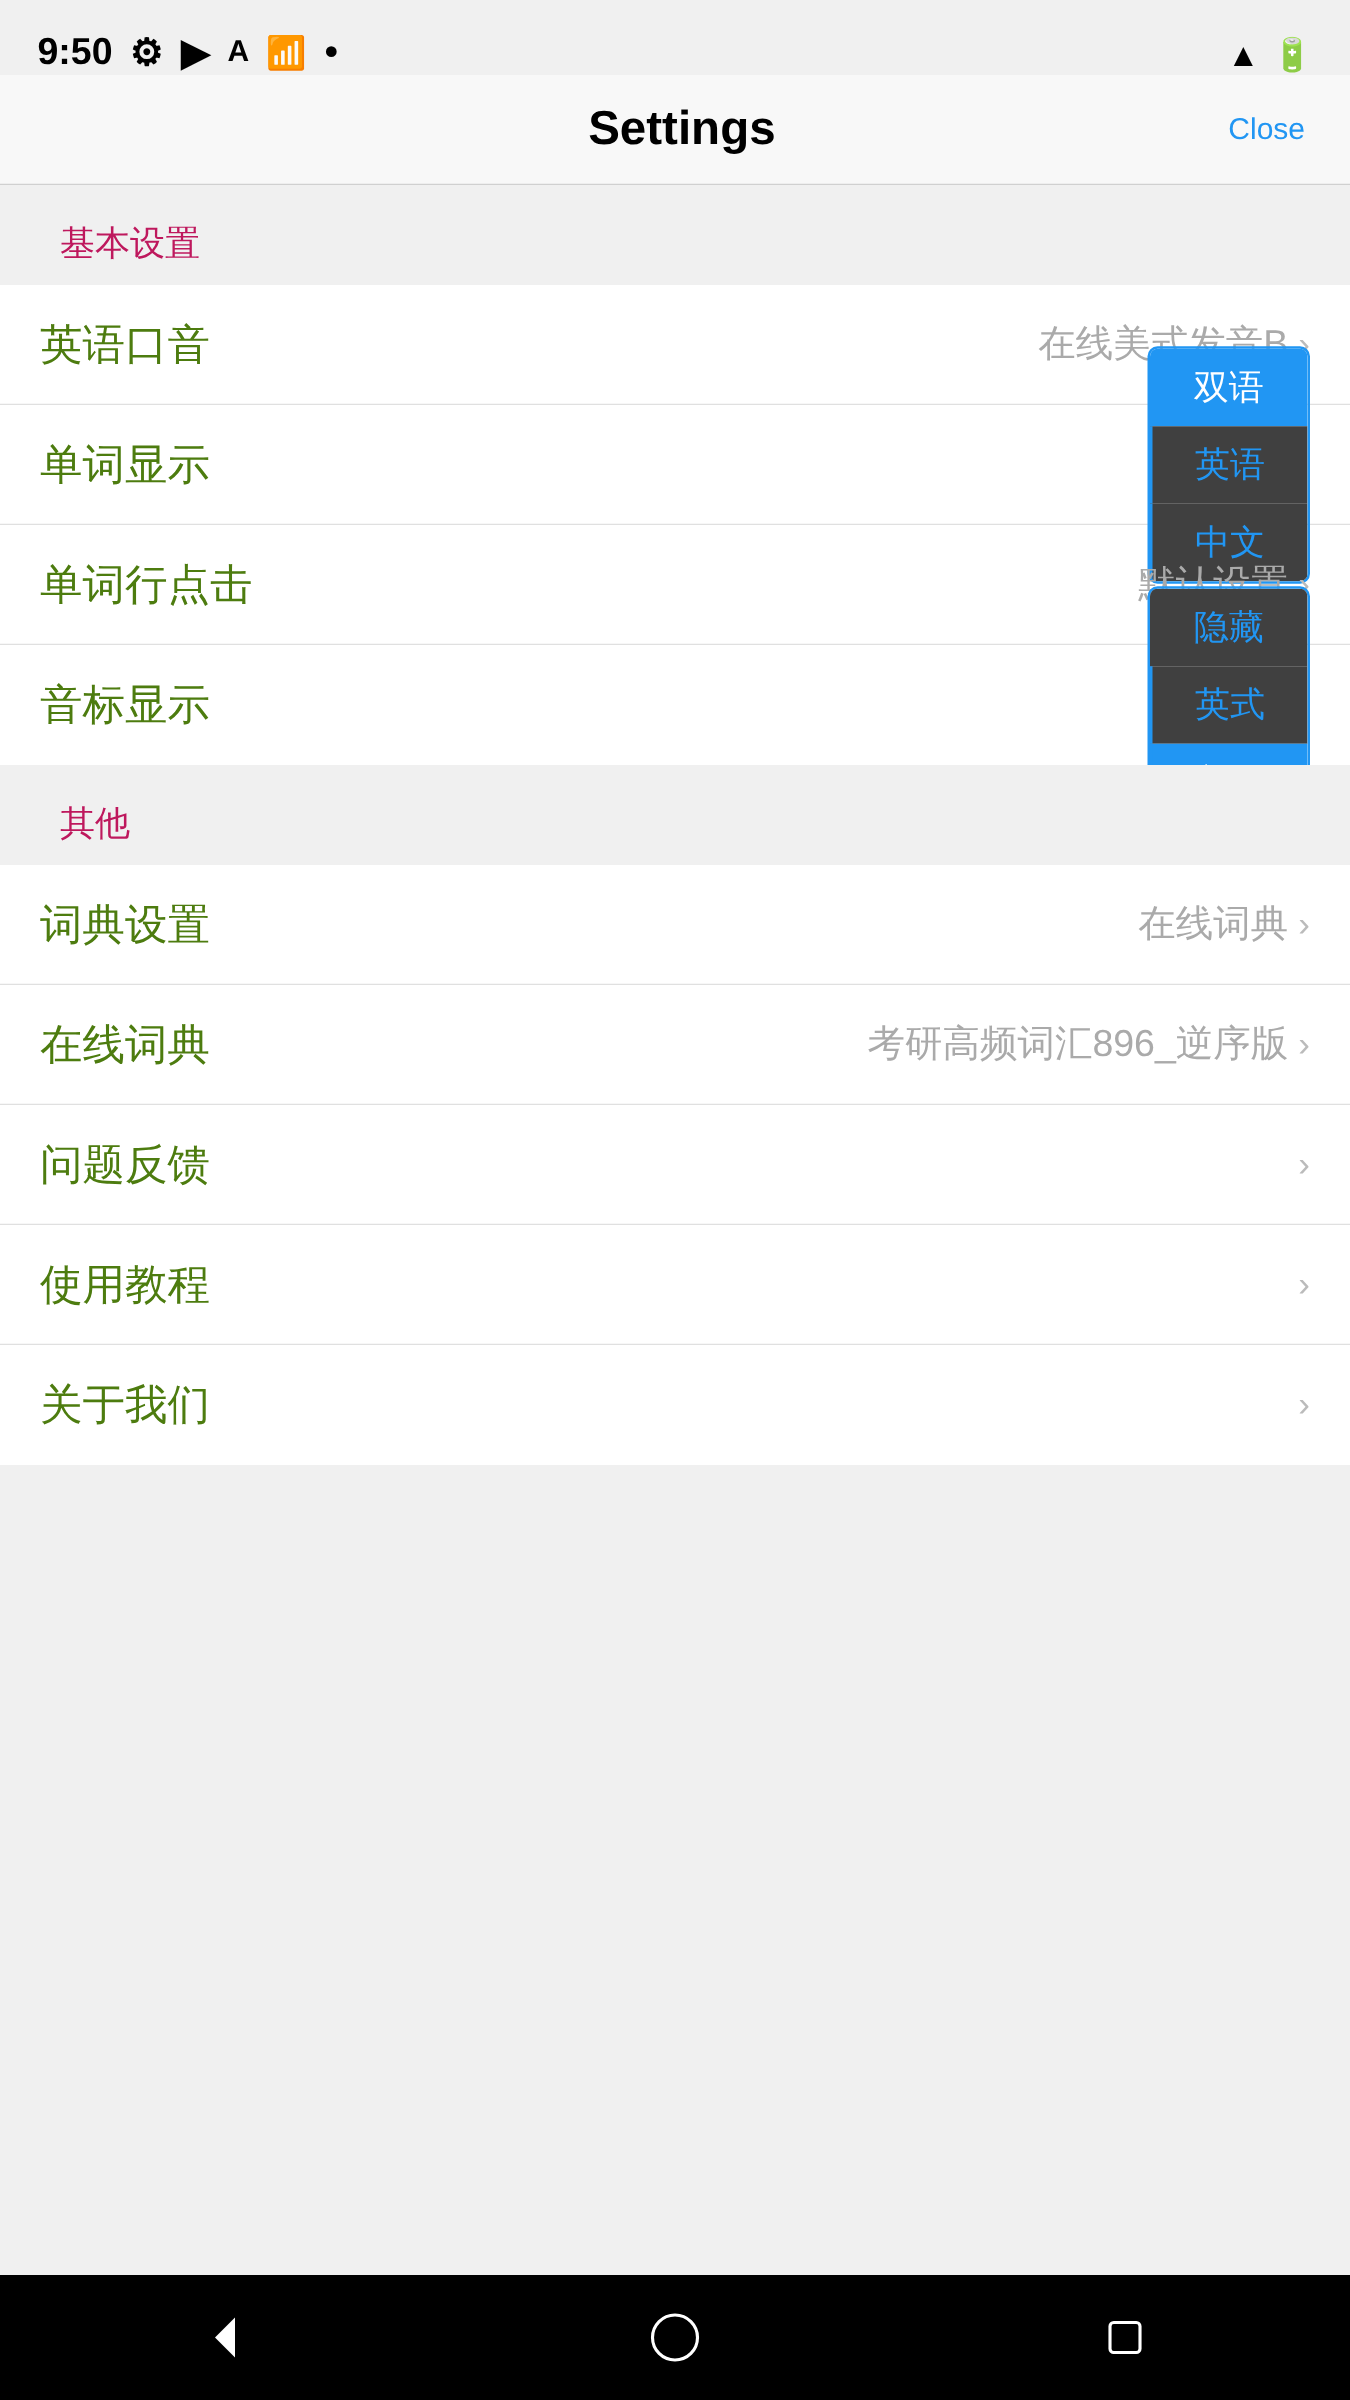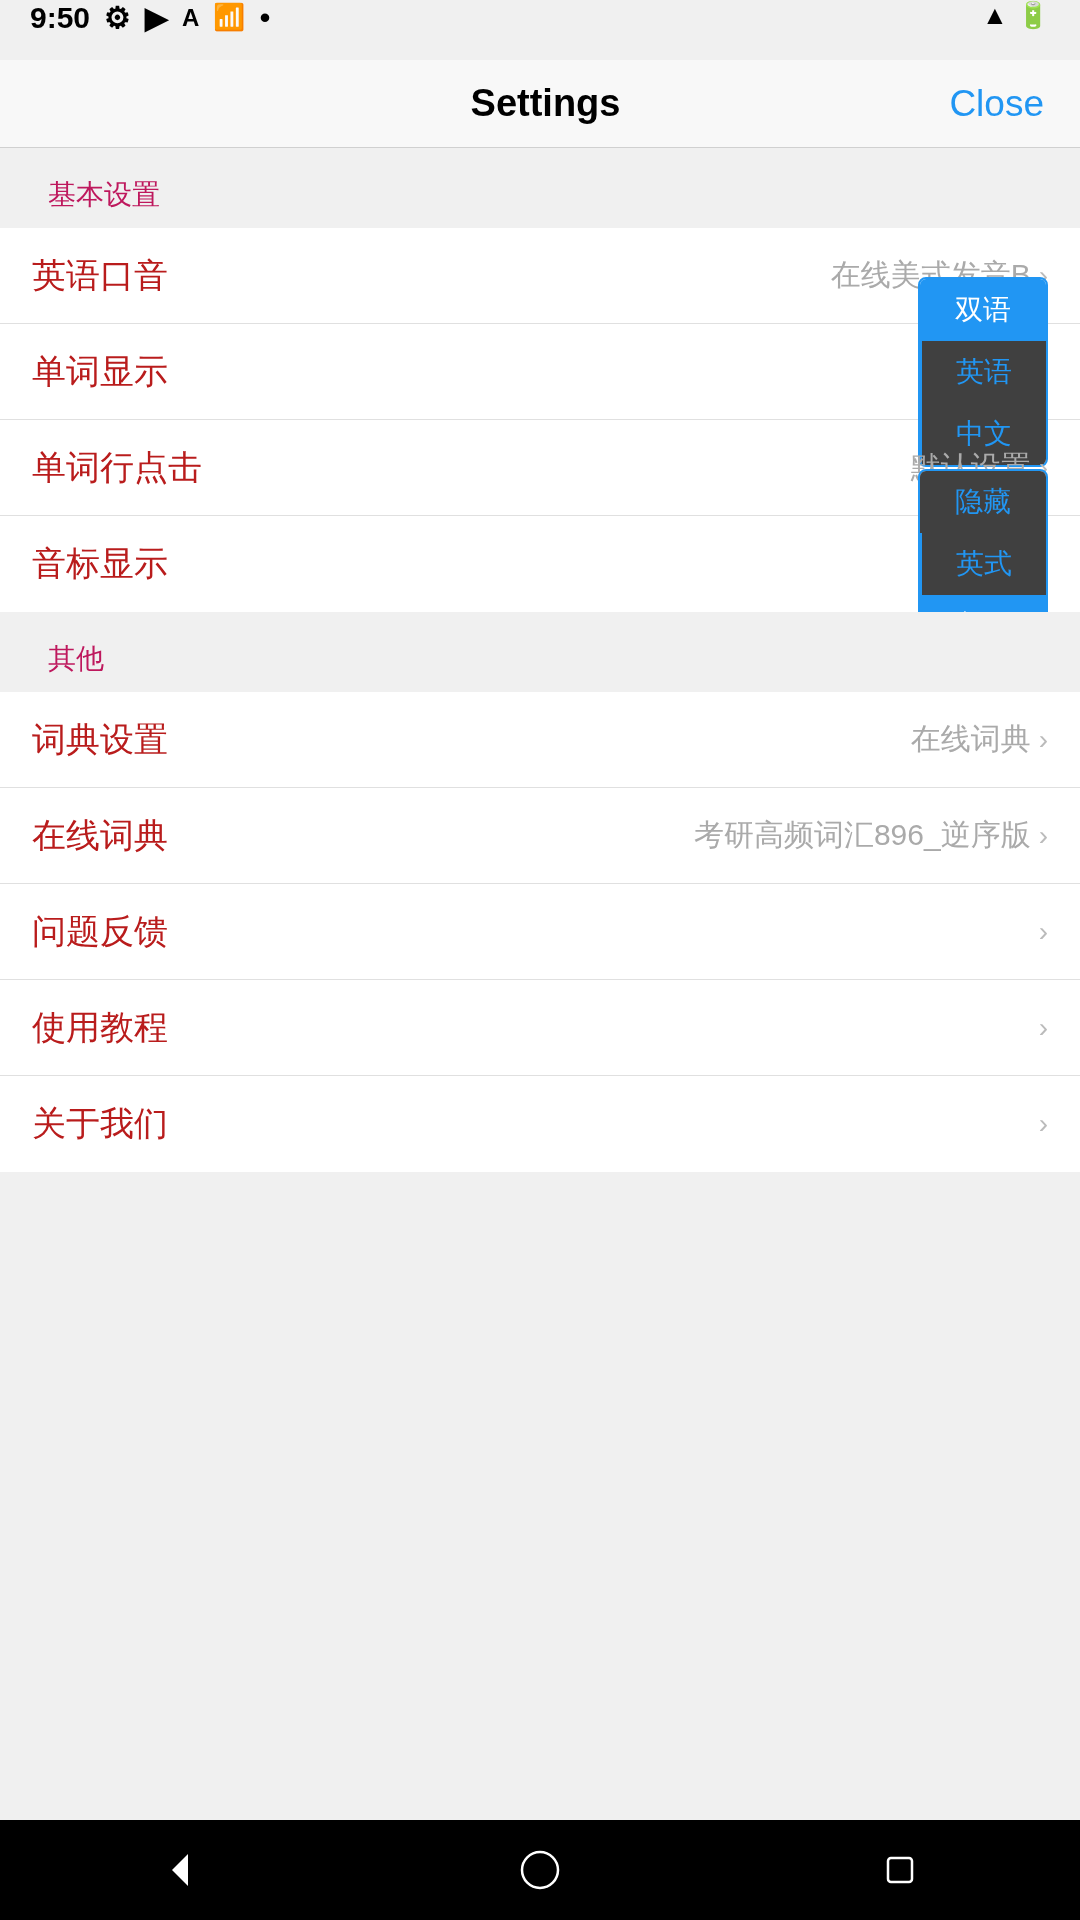--- a/index.html
+++ b/index.html
@@ -12,21 +12,21 @@
       font-family: 'PingFang SC', 'Hiragino Sans GB', 'Microsoft YaHei', sans-serif;
       display: flex;
       flex-direction: column;
     }
 
     
     .status-bar {
       background: #f0f0f0;
       height: 60px;
       display: flex;
-      align-items: flex-start;
+      align-items: flex-end;
       justify-content: space-between;
       padding: 0 30px;
     }
     .status-left {
       display: flex;
       align-items: center;
       gap: 14px;
       font-size: 30px;
       font-weight: 600;
     }
@@ -48,21 +48,21 @@
       padding-left: 11px;
     }
     .header-title {
       font-size: 38px;
       font-weight: 700;
       color: #000;
     }
     .header-close {
       position: absolute;
       right: 36px;
-      font-size: 37px;
+      font-size: 24px;
       color: #2196F3;
       font-weight: 400;
       cursor: pointer;
     }
 
     
     .section-header {
       background: #f0f0f0;
       padding: 28px 48px 14px;
       font-size: 28px;
@@ -82,21 +82,21 @@
       height: 96px;
       border-bottom: 1px solid #e0e0e0;
       cursor: pointer;
     }
     .settings-row:last-child {
       border-bottom: none;
     }
 
     .row-label {
       font-size: 34px;
-      color: #b91c1c;
+      color: #4d7c0f;
       font-weight: 400;
     }
 
     .row-value {
       display: flex;
       align-items: center;
       gap: 8px;
       color: #aaa;
       font-size: 30px;
     }

